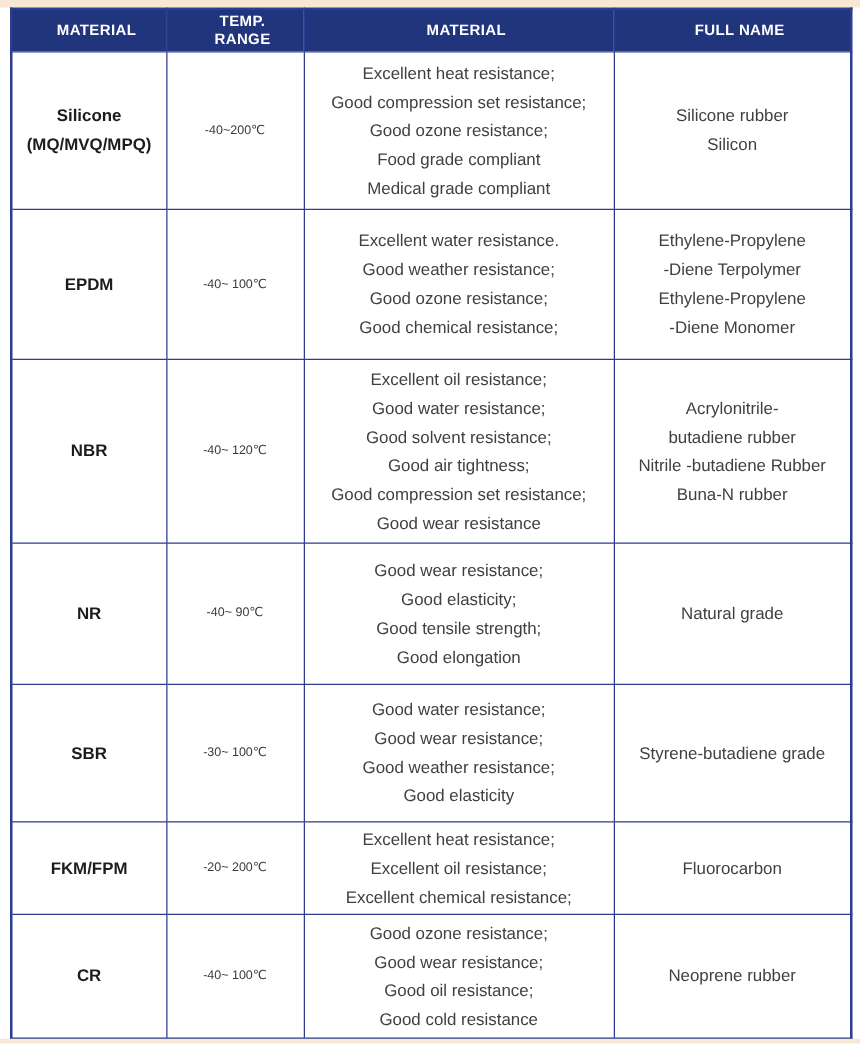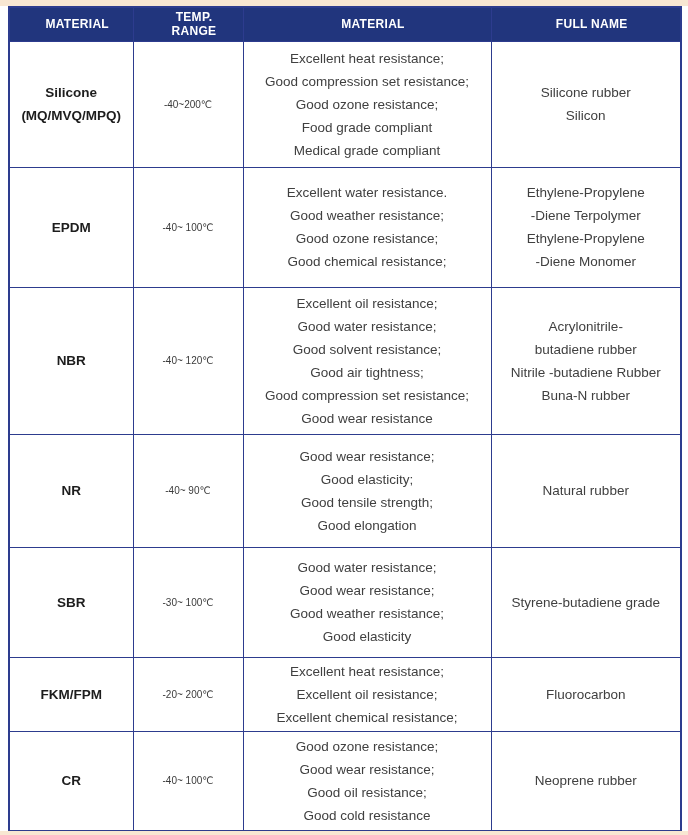--- a/index.html
+++ b/index.html
@@ -140,21 +140,21 @@
 Nitrile -butadiene Rubber
 Buna-N rubber</td>
       </tr>
       <tr class="r4">
         <td class="material multiline">NR</td>
         <td class="temp">-40~ 90℃</td>
         <td class="multiline">Good wear resistance;
 Good elasticity;
 Good tensile strength;
 Good elongation</td>
-        <td class="multiline">Natural rubber</td>
+        <td class="multiline">Natural grade</td>
       </tr>
       <tr class="r5">
         <td class="material multiline">SBR</td>
         <td class="temp">-30~ 100℃</td>
         <td class="multiline">Good water resistance;
 Good wear resistance;
 Good weather resistance;
 Good elasticity</td>
         <td class="multiline">Styrene-butadiene grade</td>
       </tr>

